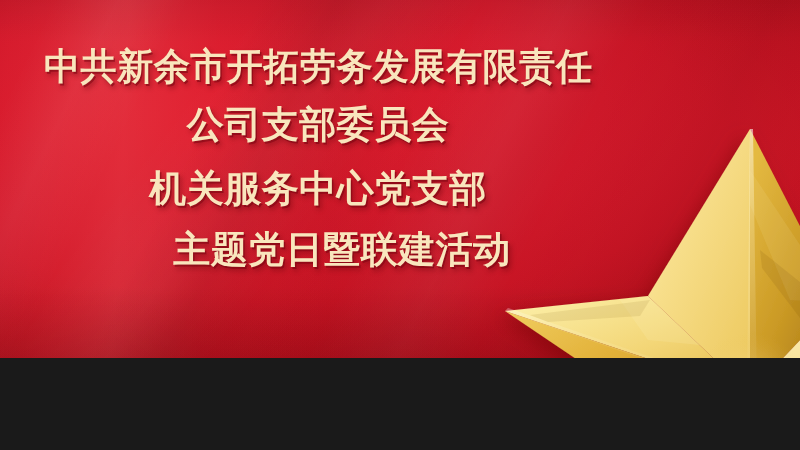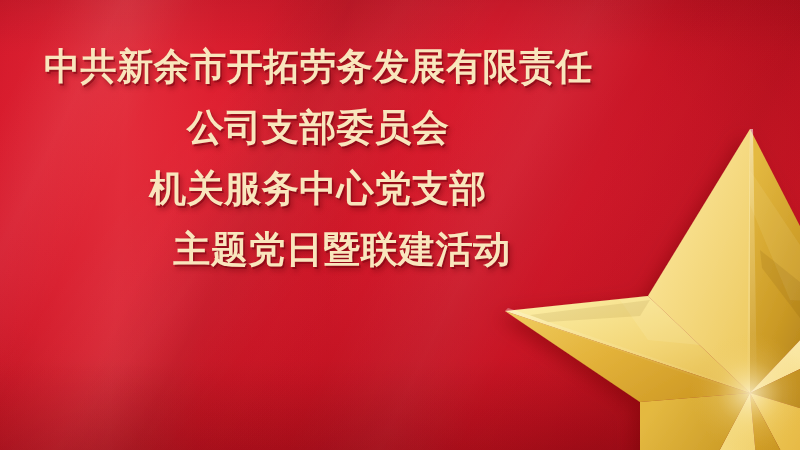--- a/index.html
+++ b/index.html
@@ -6,21 +6,21 @@
   html, body {
     margin: 0;
     padding: 0;
     background: #1a1a1a;
   }
   * { box-sizing: border-box; }
 
   .stage {
     position: relative;
     width: 800px;
-    height: 450px;
+    height: 358px;
     overflow: hidden;
     font-family: "Liberation Sans", "DejaVu Sans", sans-serif;
     background: #cf1a2b;
   }
 
   
   .bg-base {
     position: absolute;
     inset: 0;
     background:
@@ -126,21 +126,21 @@
       1.5px 2px 0 rgba(120,4,16,0.55),
       3px 4px 5px rgba(92,0,10,0.40);
   }
   .line > span {
     display: inline-block;
     font-size: 37px;
   }
   
   .line.l1 > span { font-size: 37px; transform: scaleX(0.975); transform-origin: center; }
   .line.l3 > span { font-size: 37px; transform: scaleX(0.912); transform-origin: center; }
-  .line.l2 > span { font-size: 37px; }
+  .line.l2 > span { font-size: 37px; font-family: Liberation Mono, monospace; }
   .line.l4 > span { font-size: 37px; text-align: center; }
   .line.l5 > span { font-size: 37px; margin-left: 48px; }
 </style>
 </head>
 <body>
 
 <div class="stage">
 
   <div class="bg-base"></div>
   <div class="bg-glow-left"></div>

